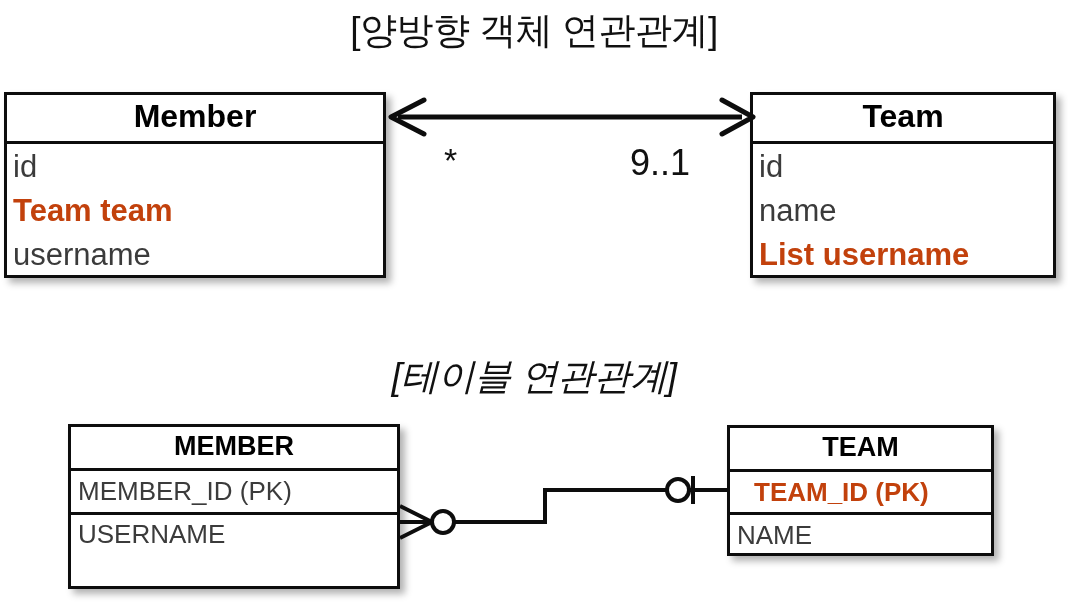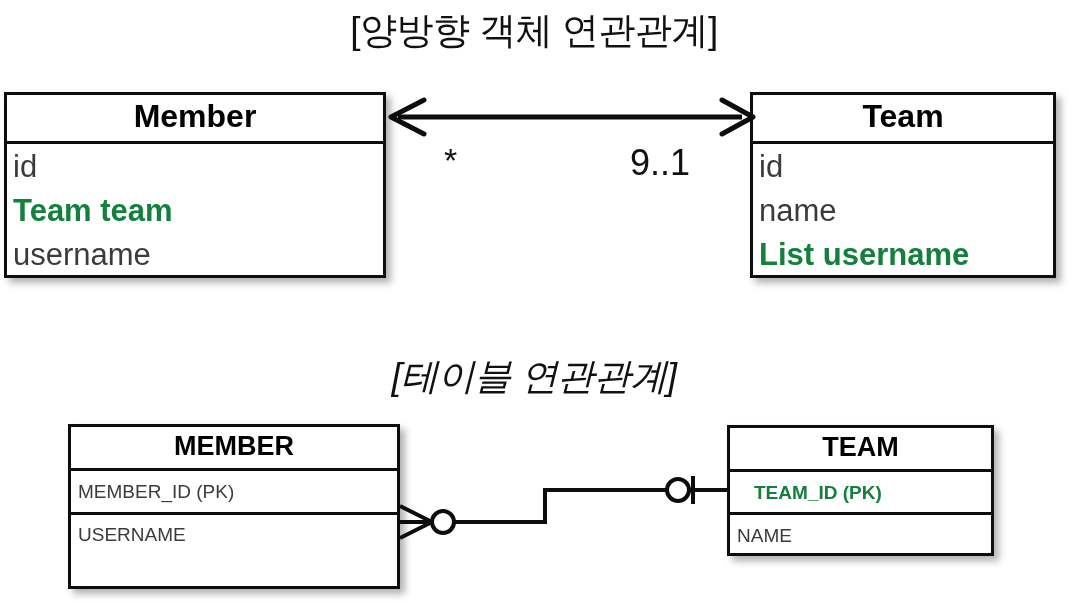--- a/index.html
+++ b/index.html
@@ -66,21 +66,21 @@
     border-radius: 21px;
   }
   .attr {
     color: #3b3b3b;
     font-weight: 400;
     white-space: nowrap;
     box-sizing: border-box;
     overflow: hidden;
   }
   .attr.strong {
-    color: #15803d;
+    color: #c2410c;
     font-weight: 700;
   }
 
   
   #uml-member {
     left: 4px;  top: 92px;  width: 382px; height: 186px;
   }
   #uml-team {
     left: 750px; top: 92px; width: 306px; height: 186px;
   }
@@ -105,21 +105,21 @@
   }
   #er-team {
     left: 727px; top: 425px; width: 267px; height: 131px;
   }
   .er .box-header {
     height: 41px;
     line-height: 38px;
     font-size: 27px;
   }
   .er .attr {
-    font-size: 19px;
+    font-size: 26px;
     line-height: 41px;
     height: 41px;
   }
   .er .attr.tall {
     line-height: 39px;
     height: 39px;
   }
 
   
   .mult {

